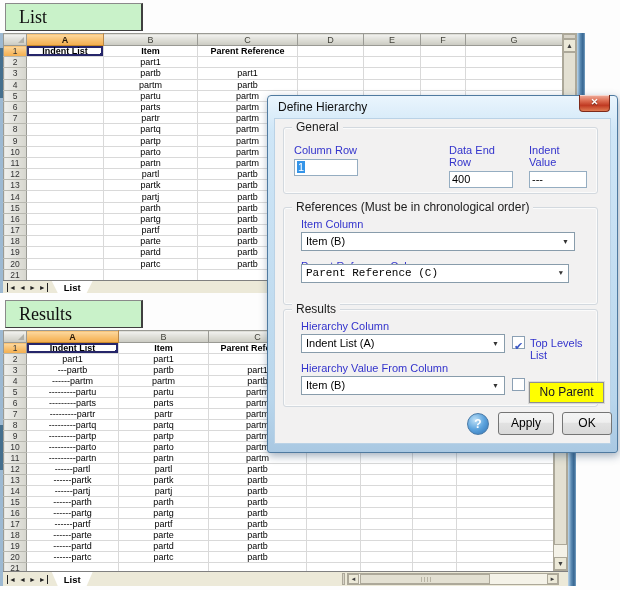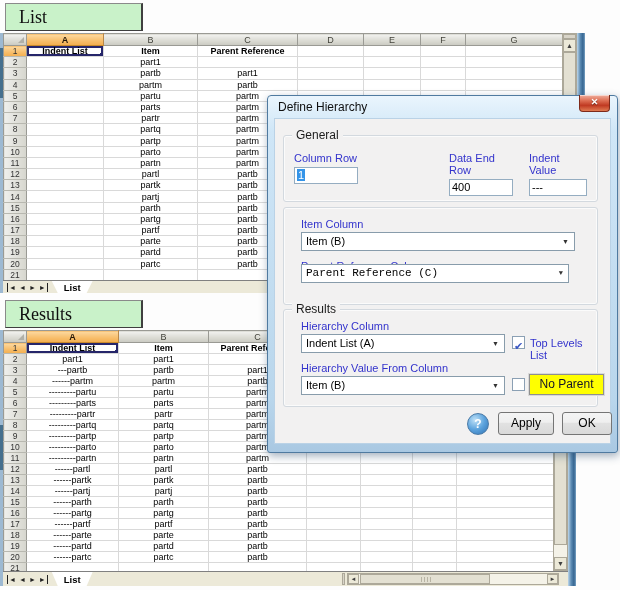--- a/index.html
+++ b/index.html
@@ -95,21 +95,21 @@
   .combo .carrow{position:absolute;right:5px;top:5px;font-size:7px;color:#333;line-height:7px;}
   .cb{position:absolute;width:13px;height:13px;background:#fff;border:1px solid #8ba0b4;box-sizing:border-box;
         text-align:center;}
   .cb span{display:none;color:#3b57c4;font-size:11px;line-height:11px;position:relative;top:-1px;}
   .cb.checked span{display:inline;}
   .btn{position:absolute;height:23px;border:1px solid #757575;border-radius:3px;box-sizing:border-box;
         background:linear-gradient(#f4f4f4,#efefef 45%,#e2e2e2 46%,#d9d9d9);
         font-size:12px;color:#000;text-align:center;line-height:21px;cursor:default;}
   #btn-noparent{position:absolute;width:75px;height:21px;background:#ffff00;border:1px solid #8f8f8f;
         box-shadow:0 0 0 1px #d9d9d9;box-sizing:border-box;font-size:12px;color:#14142a;
-        text-align:center;line-height:19px;cursor:default;}
+        text-align:center;line-height:19px;cursor:default;margin-top:8px;}
   #btn-help{position:absolute;width:22px;height:22px;border-radius:50%;
         background:radial-gradient(circle at 35% 30%,#bfe1f7 0%,#5ca3dd 50%,#2f71b4 100%);
         border:1px solid #4a7aa6;box-sizing:border-box;color:#fff;font-weight:bold;font-size:12px;
         text-align:center;line-height:20px;cursor:default;}
 </style>
 </head>
 <body>
 
 <div id="screen">
 
@@ -643,37 +643,38 @@
         <div class="hs-btn" style="right:0;">►</div>
       </div>
     </div>
   </div>
 
   <div id="dialog">
     <div id="dlg-title">Define Hierarchy</div>
     <div id="dlg-close">✕</div>
     <div id="dlg-client">
 
-      <div class="grp" style="top:16px;height:65px;">
+      <div class="grp" style="top:8px;height:65px;">
         <span class="grp-label">General</span>
         <div class="gfield" style="left:10px;width:64px;">
           <span class="bluelbl flabel">Column Row</span>
           <div class="tbox"><span class="sel-text">1</span></div>
         </div>
         <div class="gfield" style="left:165px;width:64px;">
           <span class="bluelbl flabel">Data End Row</span>
           <div class="tbox"><span>400</span></div>
         </div>
         <div class="gfield" style="left:245px;width:58px;">
           <span class="bluelbl flabel">Indent Value</span>
           <div class="tbox"><span>---</span></div>
         </div>
       </div>
 
       <div class="grp" style="top:88px;height:96px;">
+        <span class="grp-label">References (Must be in chronological order)</span>
         <span class="bluelbl" style="position:absolute;left:17px;top:10px;">Item Column</span>
         <div class="combo" style="left:17px;top:24px;width:274px;">
           <span>Item (B)</span>
           <span class="carrow">▼</span>
         </div>
         <span class="bluelbl" style="position:absolute;left:17px;top:52px;">Parent Reference Column</span>
         <div class="combo" style="left:17px;top:56px;width:268px;font-family:Liberation Mono, monospace;">
           <span>Parent Reference (C)</span>
           <span class="carrow">▼</span>
         </div>

